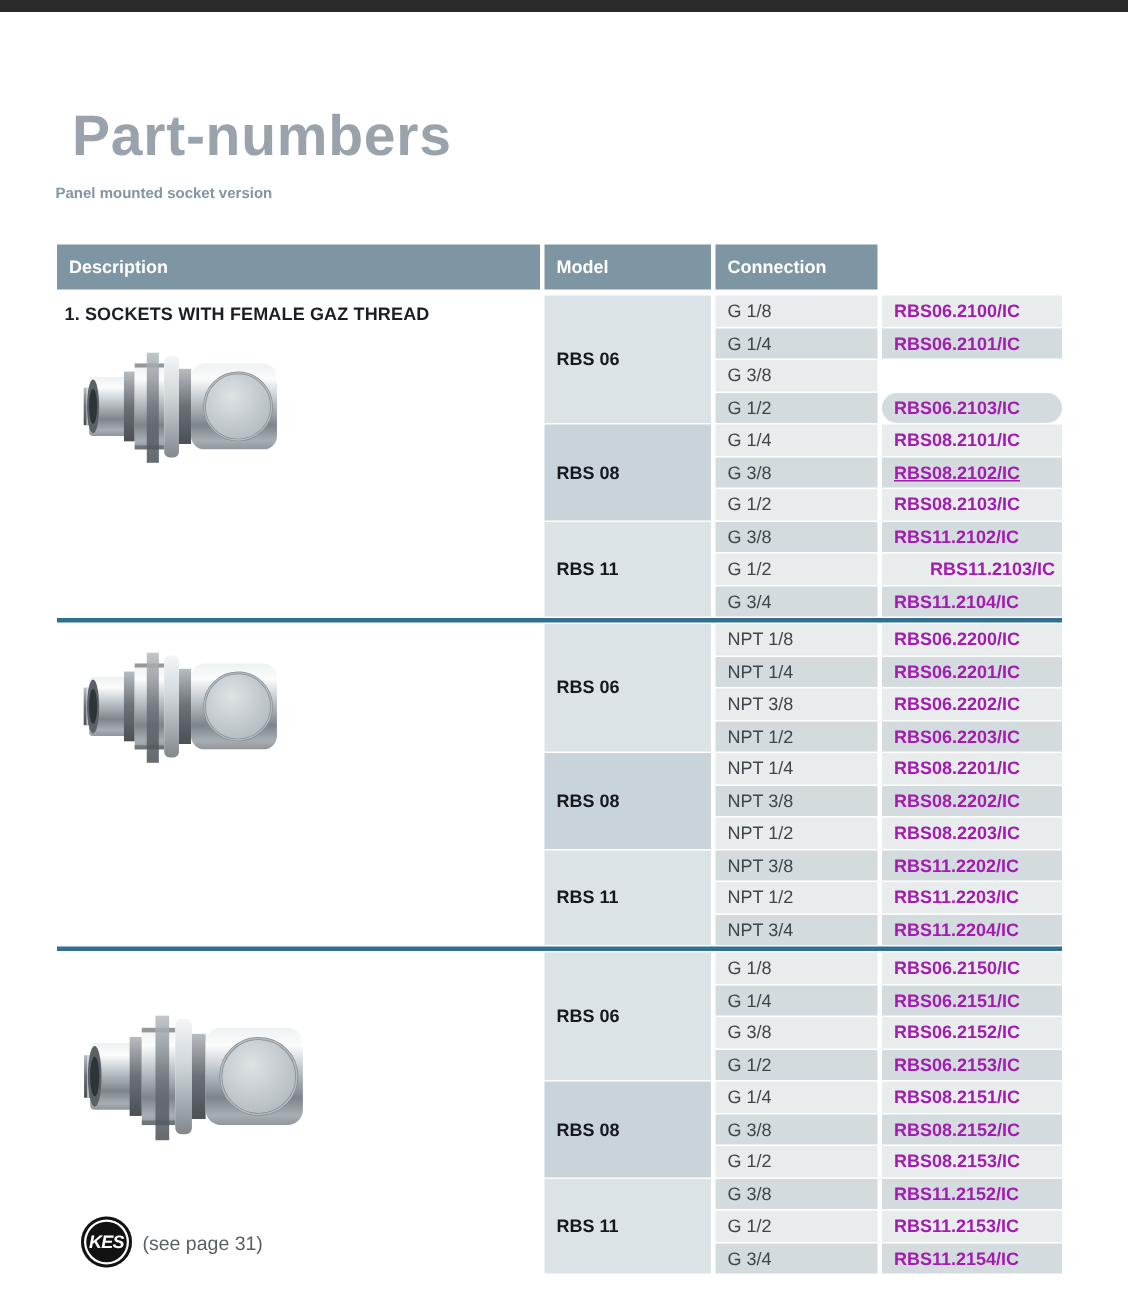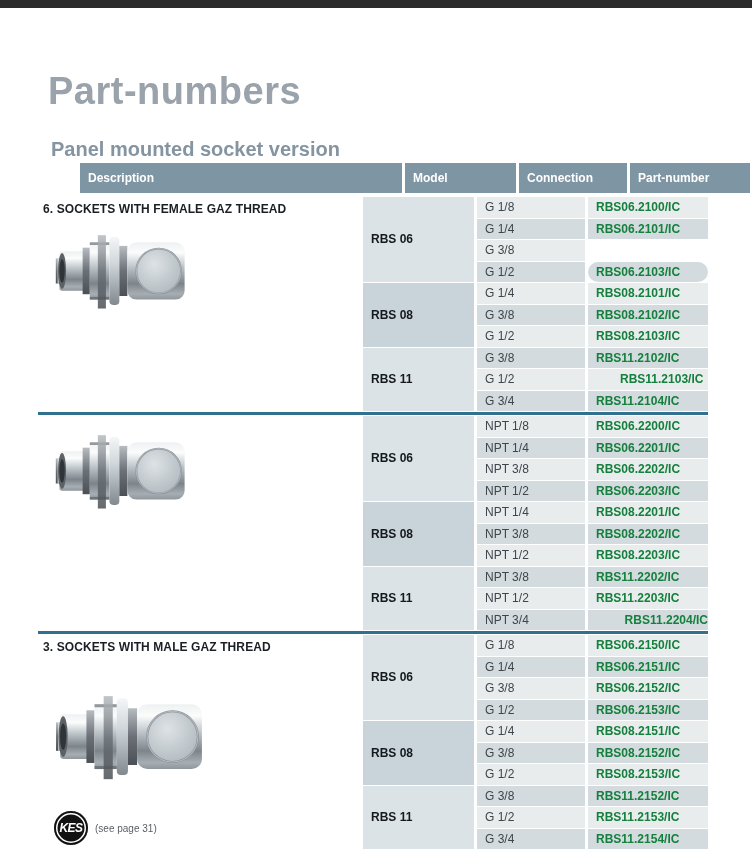--- a/index.html
+++ b/index.html
@@ -10,27 +10,27 @@
   .topbar {
     position:absolute; top:0; left:0; width:752px; height:8px;
     background:var(--topbar,#2b2b2b);
   }
   .page-title {
     position:absolute; left:36px; top:58px; margin:12px;
     font-size:38px; font-weight:700; letter-spacing:0.5px;
     color:var(--title-color,#9aa3ab);
   }
   .page-subtitle {
-    position:absolute; left:37px; top:124px; margin:14px;
-    font-size:20px; font-weight:700; color:var(--subtitle-color,#8494a1);
+    position:absolute; left:37px; top:124px; margin:0;
+    font-size:10px; font-weight:700; color:var(--subtitle-color,#8494a1);
   }
   .pn-table { position:absolute; left:38px; top:163px; width:670px; }
   .thead {
     display:grid; grid-template-columns:322px 111px 108px 120px;
-    column-gap:3px; height:30px; margin-bottom:4px;margin-left:42px;
+    column-gap:3px; height:30px; margin-bottom:4px;
   }
   .th {
     background:var(--header-bg,#7e95a3); color:#ffffff;
     font-size:12px; font-weight:700; line-height:30px; padding-left:8px;
     white-space:nowrap;
   }
   .section {
     display:grid; grid-template-columns:322px 111px 108px 120px;
     column-gap:3px; row-gap:1px; grid-auto-rows:20.5px; background:#ffffff;
   }
@@ -41,33 +41,33 @@
   .sec-title {
     font-size:12px; font-weight:700; color:#1b1f24;
     padding:5px 0 0 5px; letter-spacing:0.1px; white-space:nowrap;
   }
   .img-wrap { margin:12px 0 0 16px; width:136px; }
   .section.male .img-wrap { margin:34px 0 0 16px; width:154px; }
   .img-wrap svg { display:block; width:100%; height:auto; }
   .cell { font-size:12px; line-height:20.5px; padding-left:8px; white-space:nowrap; }
   .model-cell { font-weight:700; color:#15191d; display:flex; align-items:center; }
   .conn-cell { color:#3e454b; }
-  .part-cell { font-weight:700; color:#15803d; }
+  .part-cell { font-weight:700; color:#a21caf; }
   .m-light { background:var(--model-light,#dce3e7); }
   .m-dark  { background:var(--model-dark,#c9d4da); }
   .r-light { background:var(--row-light,#e8eced); }
   .r-dark  { background:var(--row-dark,#d3dbdf); }
   .kes { position:absolute; left:16px; bottom:4px; display:flex; align-items:center; gap:7px; }
   .kes-circle {
     width:34px; height:34px; border-radius:50%; background:#121212; color:#ffffff;
     display:flex; align-items:center; justify-content:center;
     font-weight:700; font-style:italic; font-size:12px; letter-spacing:-0.5px;
     box-shadow: inset 0 0 0 2px #121212, inset 0 0 0 3.5px #ffffff;
   }
-  .kes-note { font-size:10px; color:#5a5f63;text-align:right; }
+  .kes-note { font-size:13px; color:#5a5f63;text-align:right; }
   .defs-holder { position:absolute; width:0; height:0; overflow:hidden; }
 </style>
 </head>
 <body>
 
 <svg class="defs-holder" aria-hidden="true">
   <defs>
     <linearGradient id="gMetal" x1="0" y1="0" x2="0" y2="1">
       <stop offset="0" stop-color="#eef1f2"></stop>
       <stop offset="0.18" stop-color="#fbfcfc"></stop>
@@ -97,26 +97,25 @@
 <div class="topbar"></div>
 
 <h1 class="page-title">Part-numbers</h1>
 <h2 class="page-subtitle">Panel mounted socket version</h2>
 
 <div class="pn-table">
   <div class="thead">
     <div class="th">Description</div>
     <div class="th">Model</div>
     <div class="th">Connection</div>
-    <div class="th">Part-number</div>
   </div>
   <div id="sections">
       <div class="section female">
         <div class="desc-cell">
-          <div class="sec-title">6. SOCKETS WITH FEMALE GAZ THREAD</div>
+          <div class="sec-title">1. SOCKETS WITH FEMALE GAZ THREAD</div>
           <div class="img-wrap">
   <svg viewBox="0 0 152 96" xmlns="http://www.w3.org/2000/svg">
     <g class="port-male">
       <rect x="2" y="34" width="18" height="28" fill="url(#gDark)"></rect>
       <g fill="#e3e7e9" opacity="0.75">
         <rect x="4" y="34" width="1.6" height="28"></rect>
         <rect x="7" y="34" width="1.6" height="28"></rect>
         <rect x="10" y="34" width="1.6" height="28"></rect>
         <rect x="13" y="34" width="1.6" height="28"></rect>
         <rect x="16" y="34" width="1.6" height="28"></rect>
@@ -147,21 +146,21 @@
         <div class="cell conn-cell r-dark" style="grid-area: 2 / 3;">G 1/4</div>
         <div class="cell part-cell r-dark" style="grid-area: 2 / 4;">RBS06.2101/IC</div>
         <div class="cell conn-cell r-light" style="grid-area: 3 / 3;">G 3/8</div>
         <div class="cell part-cell r-light" style="grid-area: 3 / 4; margin-top: 24px;">RBS06.2102/IC</div>
         <div class="cell conn-cell r-dark" style="grid-area: 4 / 3;">G 1/2</div>
         <div class="cell part-cell r-dark" style="grid-area: 4 / 4; border-radius: 10px;">RBS06.2103/IC</div>
         <div class="cell model-cell m-dark" style="grid-area: 5 / 2 / span 3;">RBS 08</div>
         <div class="cell conn-cell r-light" style="grid-area: 5 / 3;">G 1/4</div>
         <div class="cell part-cell r-light" style="grid-area: 5 / 4;">RBS08.2101/IC</div>
         <div class="cell conn-cell r-dark" style="grid-area: 6 / 3;">G 3/8</div>
-        <div class="cell part-cell r-dark" style="grid-area: 6 / 4;">RBS08.2102/IC</div>
+        <div class="cell part-cell r-dark" style="grid-area: 6 / 4; text-decoration: underline;">RBS08.2102/IC</div>
         <div class="cell conn-cell r-light" style="grid-area: 7 / 3;">G 1/2</div>
         <div class="cell part-cell r-light" style="grid-area: 7 / 4;">RBS08.2103/IC</div>
         <div class="cell model-cell m-light" style="grid-area: 8 / 2 / span 3;">RBS 11</div>
         <div class="cell conn-cell r-dark" style="grid-area: 8 / 3;">G 3/8</div>
         <div class="cell part-cell r-dark" style="grid-area: 8 / 4;">RBS11.2102/IC</div>
         <div class="cell conn-cell r-light" style="grid-area: 9 / 3;">G 1/2</div>
         <div class="cell part-cell r-light" style="grid-area: 9 / 4; padding-left: 32px;">RBS11.2103/IC</div>
         <div class="cell conn-cell r-dark" style="grid-area: 10 / 3;">G 3/4</div>
         <div class="cell part-cell r-dark" style="grid-area: 10 / 4;">RBS11.2104/IC</div>
       </div>
@@ -214,26 +213,25 @@
         <div class="cell conn-cell r-dark" style="grid-area: 6 / 3;">NPT 3/8</div>
         <div class="cell part-cell r-dark" style="grid-area: 6 / 4;">RBS08.2202/IC</div>
         <div class="cell conn-cell r-light" style="grid-area: 7 / 3;">NPT 1/2</div>
         <div class="cell part-cell r-light" style="grid-area: 7 / 4;">RBS08.2203/IC</div>
         <div class="cell model-cell m-light" style="grid-area: 8 / 2 / span 3;">RBS 11</div>
         <div class="cell conn-cell r-dark" style="grid-area: 8 / 3;">NPT 3/8</div>
         <div class="cell part-cell r-dark" style="grid-area: 8 / 4;">RBS11.2202/IC</div>
         <div class="cell conn-cell r-light" style="grid-area: 9 / 3;">NPT 1/2</div>
         <div class="cell part-cell r-light" style="grid-area: 9 / 4;">RBS11.2203/IC</div>
         <div class="cell conn-cell r-dark" style="grid-area: 10 / 3;">NPT 3/4</div>
-        <div class="cell part-cell r-dark" style="grid-area: 10 / 4; text-align: right;">RBS11.2204/IC</div>
+        <div class="cell part-cell r-dark" style="grid-area: 10 / 4;">RBS11.2204/IC</div>
       </div>
       <div class="sep"></div>
       <div class="section male">
         <div class="desc-cell">
-          <div class="sec-title">3. SOCKETS WITH MALE GAZ THREAD</div>
           <div class="img-wrap">
   <svg viewBox="0 0 152 96" xmlns="http://www.w3.org/2000/svg">
     <g class="port-male">
       <rect x="2" y="34" width="18" height="28" fill="url(#gDark)"></rect>
       <g fill="#e3e7e9" opacity="0.75">
         <rect x="4" y="34" width="1.6" height="28"></rect>
         <rect x="7" y="34" width="1.6" height="28"></rect>
         <rect x="10" y="34" width="1.6" height="28"></rect>
         <rect x="13" y="34" width="1.6" height="28"></rect>
         <rect x="16" y="34" width="1.6" height="28"></rect>

